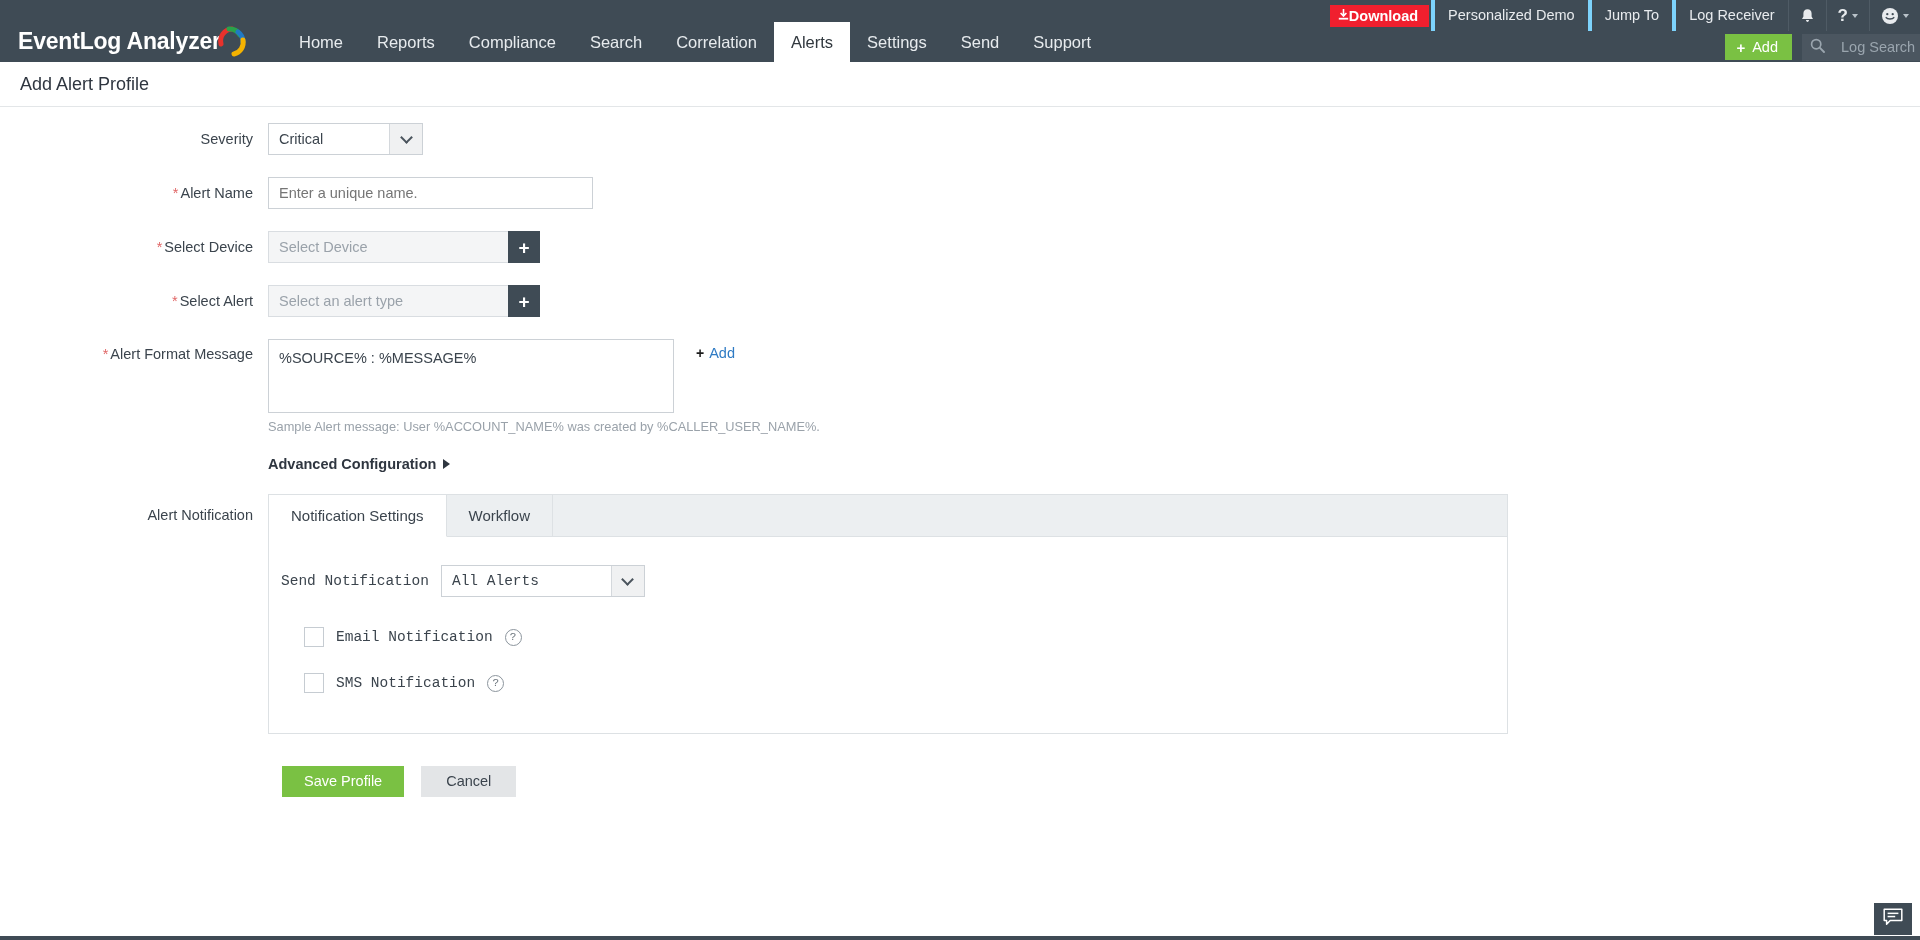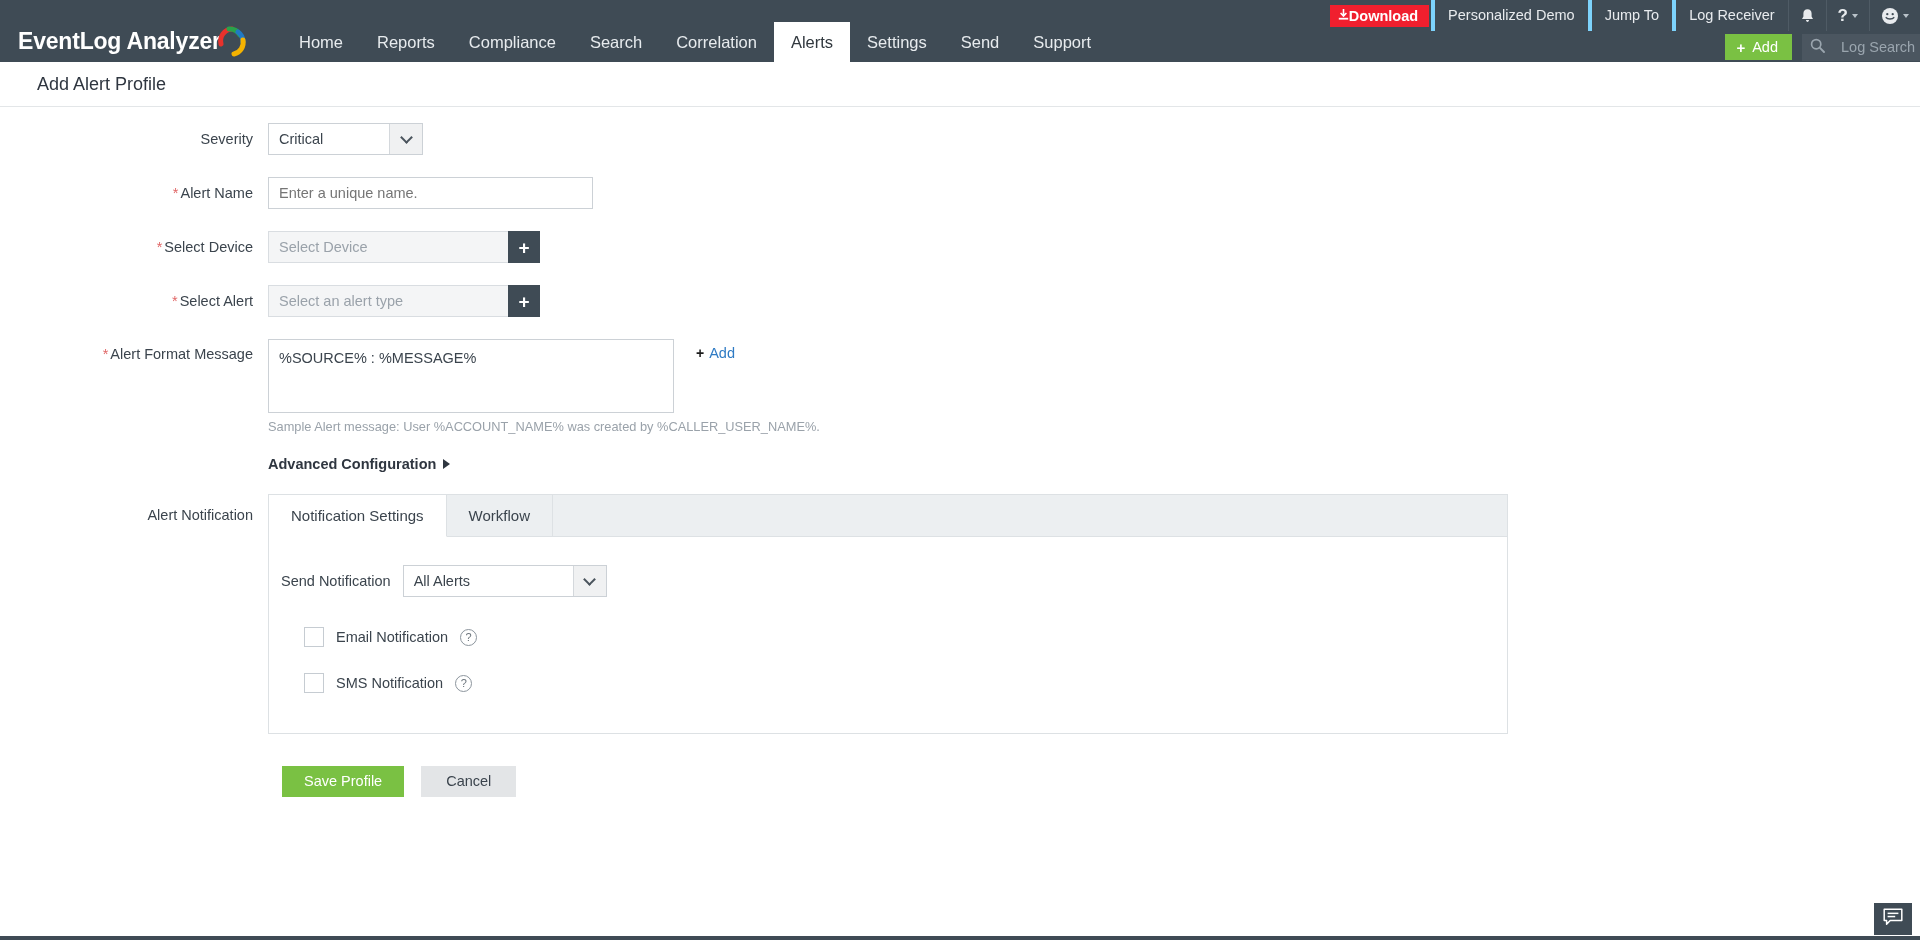--- a/index.html
+++ b/index.html
@@ -138,21 +138,21 @@
     color: #9aa5ae;
     font-size: 14.5px;
     white-space: nowrap;
   }
 
   
   .page-title-bar {
     height: 45px;
     border-bottom: 1px solid #e3e6e8;
     display: flex; align-items: center;
-    padding-left: 37px;
+    padding-left: 20px;
   }
   .page-title {
     font-size: 18px;
     color: #2f3640;
   }
 
   
   .form-area { padding-top: 16px; position: relative; }
   .frow {
     display: flex;
@@ -298,21 +298,21 @@
     font-size: 15px;
     color: #3b444d;
     cursor: pointer;
     border-right: 1px solid #dde1e4;
   }
   .ptab.active {
     background: #ffffff;
     border-bottom: 1px solid #ffffff;
     margin-bottom: -1px;
   }
-  .panel-body { padding: 28px 0 40px 0; min-height: 182px; }
+  .panel-body { padding: 28px 0 40px 0; min-height: 182px; font-family: Liberation Mono, monospace; }
 
   .send-row {
     display: flex; align-items: center;
     margin-left: 12px;
     margin-bottom: 30px;
   }
   .send-label {
     font-size: 14.5px;
     color: #3b444d;
     margin-right: 12px;

